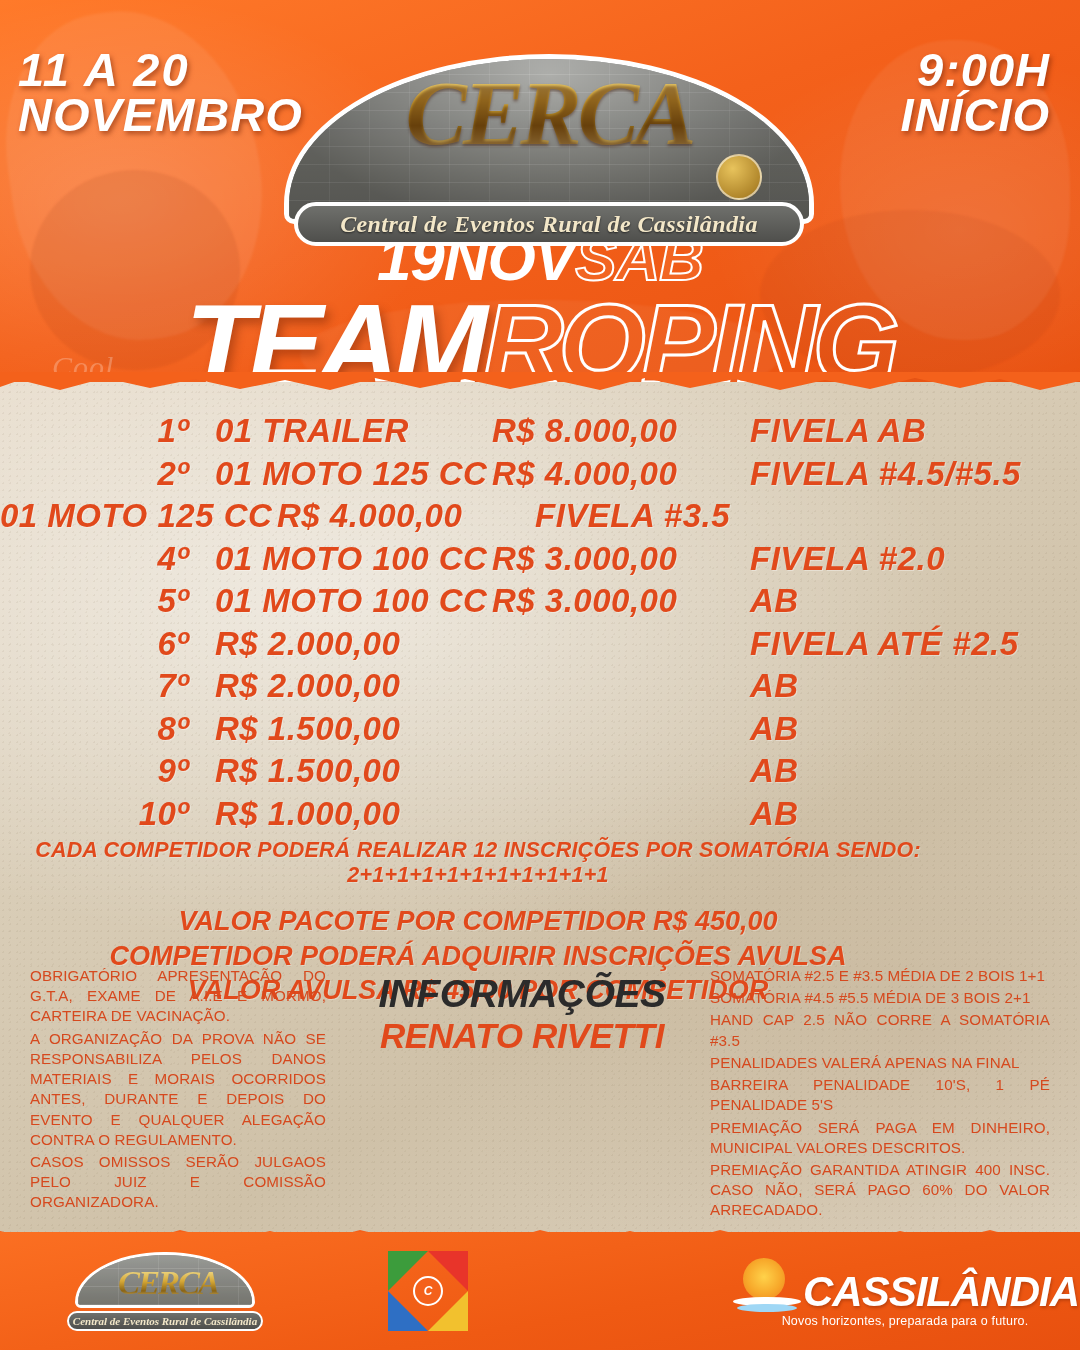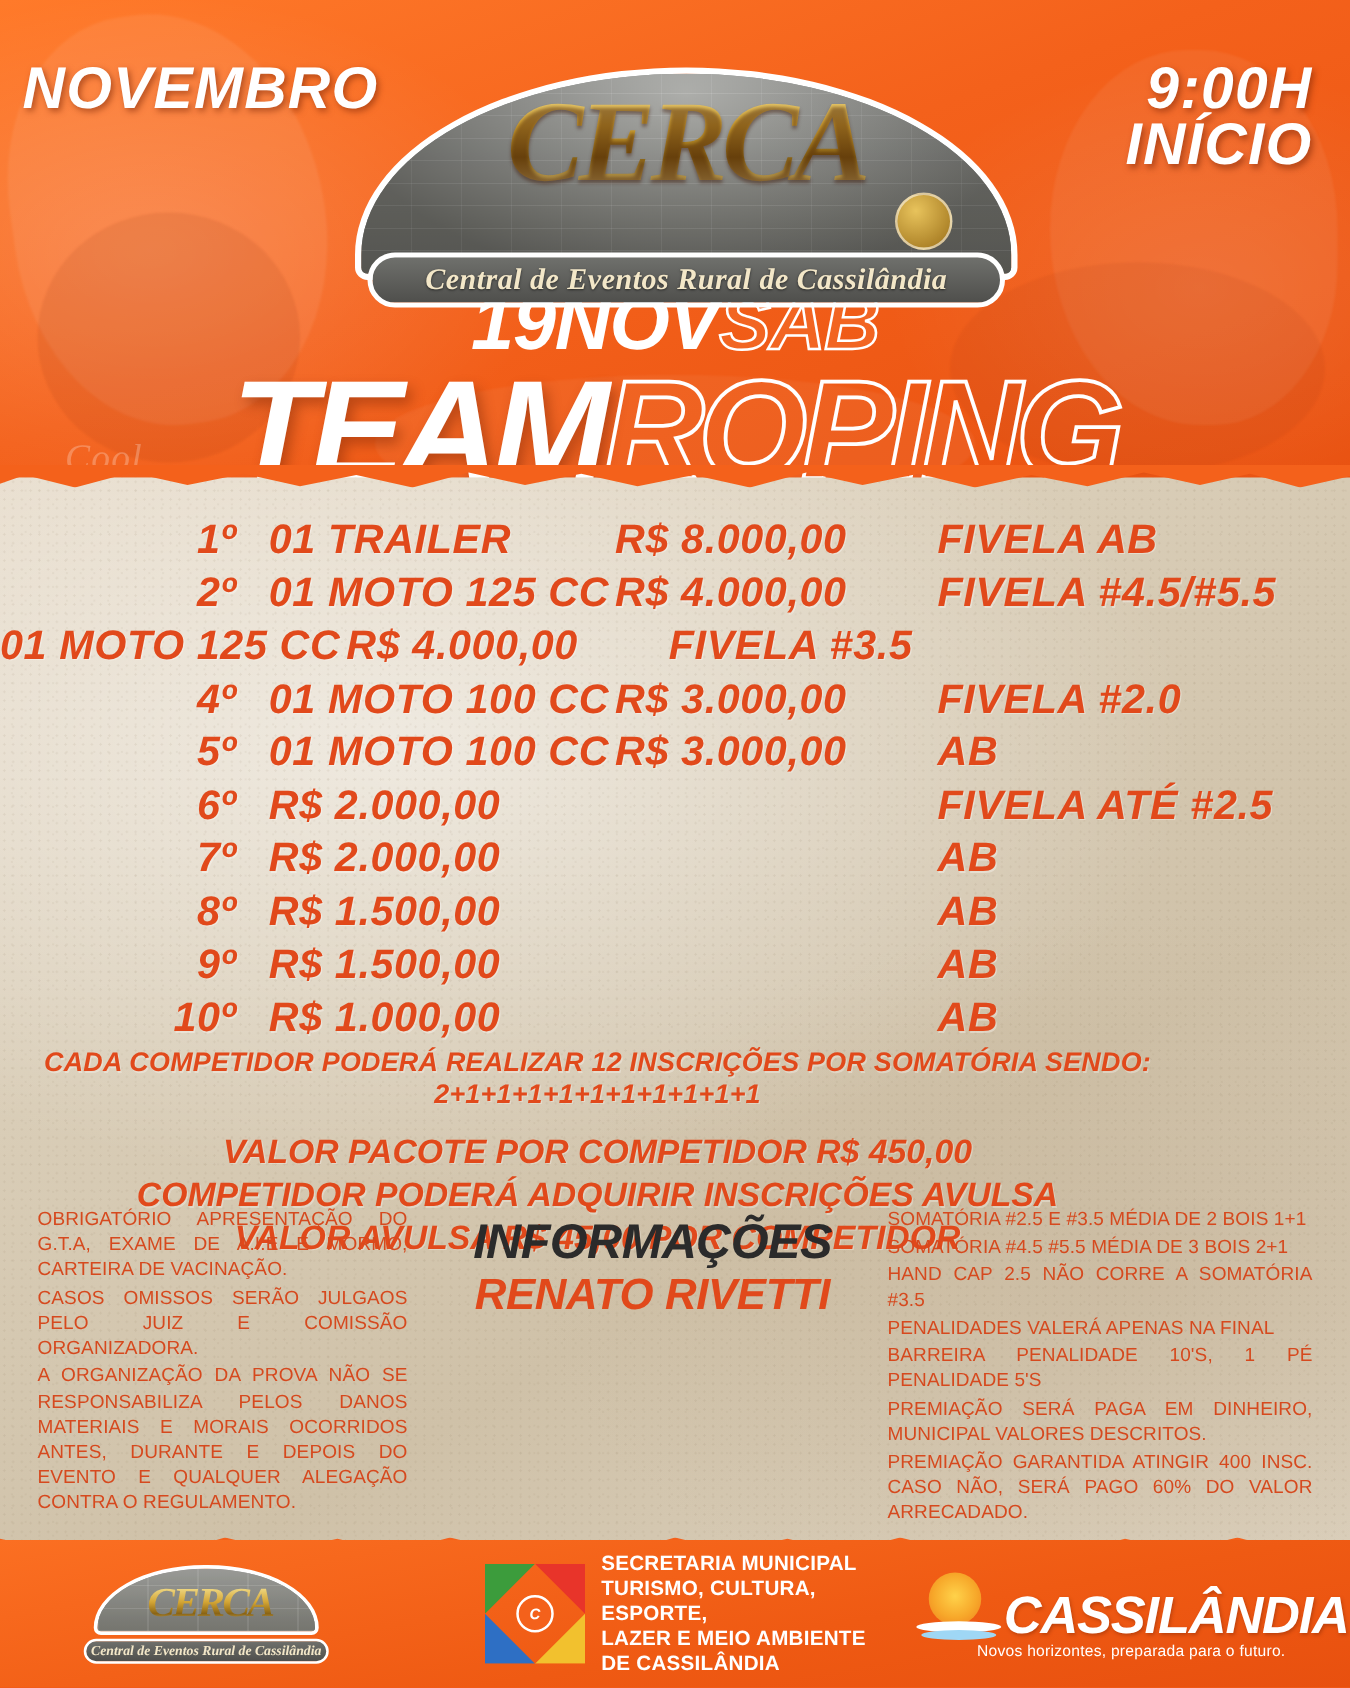--- a/index.html
+++ b/index.html
@@ -282,20 +282,21 @@
 
 <div class="top-banner">
   <div class="ghost g1"></div>
   <div class="ghost g2"></div>
   <div class="ghost g3"></div>
   <div class="ghost g4"></div>
   <div class="ghost g5"></div>
   <div class="cool-text">Cool</div>
 
   <div class="date-block">
+    <div class="l1">11 A 20</div>
     <div class="l2">NOVEMBRO</div>
   </div>
 
   <div class="hour-block">
     <div class="l1">9:00H</div>
     <div class="l2">INÍCIO</div>
   </div>
 </div>
 
 <div class="logo">
@@ -385,22 +386,22 @@
   <div class="r0">CADA COMPETIDOR PODERÁ REALIZAR 12 INSCRIÇÕES POR SOMATÓRIA SENDO: 2+1+1+1+1+1+1+1+1+1+1</div>
   <div class="r1">VALOR PACOTE POR COMPETIDOR R$ 450,00</div>
   <div class="r2">COMPETIDOR PODERÁ ADQUIRIR INSCRIÇÕES AVULSA</div>
   <div class="r3">VALOR AVULSA R$ 45,00 POR COMPETIDOR</div>
 </div>
 
 <div class="cols">
   <div class="col-left">
     <div class="fineprint">
       <p>OBRIGATÓRIO APRESENTAÇÃO DO G.T.A, EXAME DE A.I.E E MORMO, CARTEIRA DE VACINAÇÃO.</p>
+      <p>A ORGANIZAÇÃO DA PROVA NÃO SE RESPONSABILIZA PELOS DANOS MATERIAIS E MORAIS OCORRIDOS ANTES, DURANTE E DEPOIS DO EVENTO E QUALQUER ALEGAÇÃO CONTRA O REGULAMENTO.</p>
       <p>CASOS OMISSOS SERÃO JULGAOS PELO JUIZ E COMISSÃO ORGANIZADORA.</p>
-      <p>A ORGANIZAÇÃO DA PROVA NÃO SE RESPONSABILIZA PELOS DANOS MATERIAIS E MORAIS OCORRIDOS ANTES, DURANTE E DEPOIS DO EVENTO E QUALQUER ALEGAÇÃO CONTRA O REGULAMENTO.</p>
     </div>
   </div>
 
   <div class="col-mid">
     <div class="info-title">INFORMAÇÕES</div>
     <div class="info-name">RENATO RIVETTI</div>
   </div>
 
   <div class="col-right">
     <div class="fineprint">
@@ -428,26 +429,20 @@
   </div>
 
   <div class="f-sec">
     <div class="pinwheel">
       <div class="pw a"></div>
       <div class="pw b"></div>
       <div class="pw c"></div>
       <div class="pw d"></div>
       <div class="pw-center">C</div>
     </div>
-    <div class="sec-text">
-      <div>SECRETARIA MUNICIPAL</div>
-      <div>TURISMO, CULTURA, ESPORTE,</div>
-      <div>LAZER E MEIO AMBIENTE</div>
-      <div>DE CASSILÂNDIA</div>
-    </div>
   </div>
 
   <div class="f-city">
     <div class="city-row">
       <div class="city-mark">
         <div class="city-sun"></div>
         <div class="city-wave"></div>
         <div class="city-wave2"></div>
       </div>
       <div class="city-name">CASSILÂNDIA</div>

